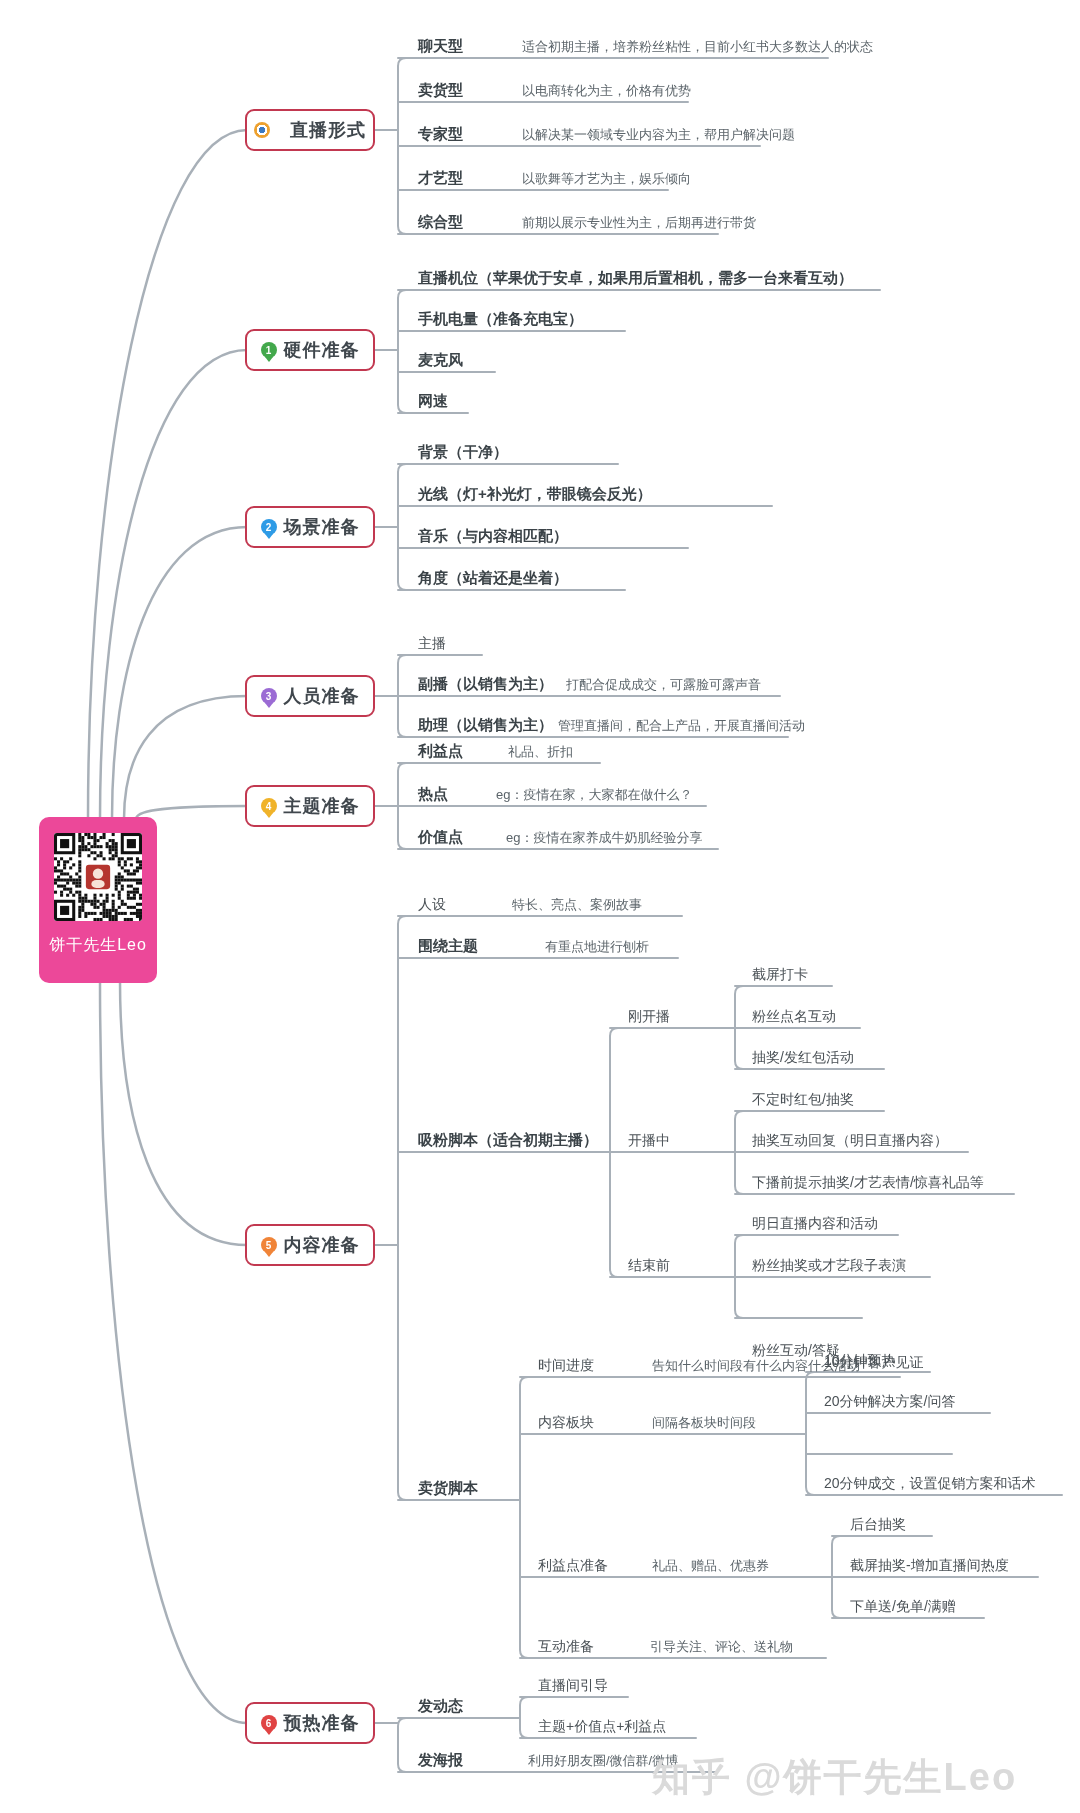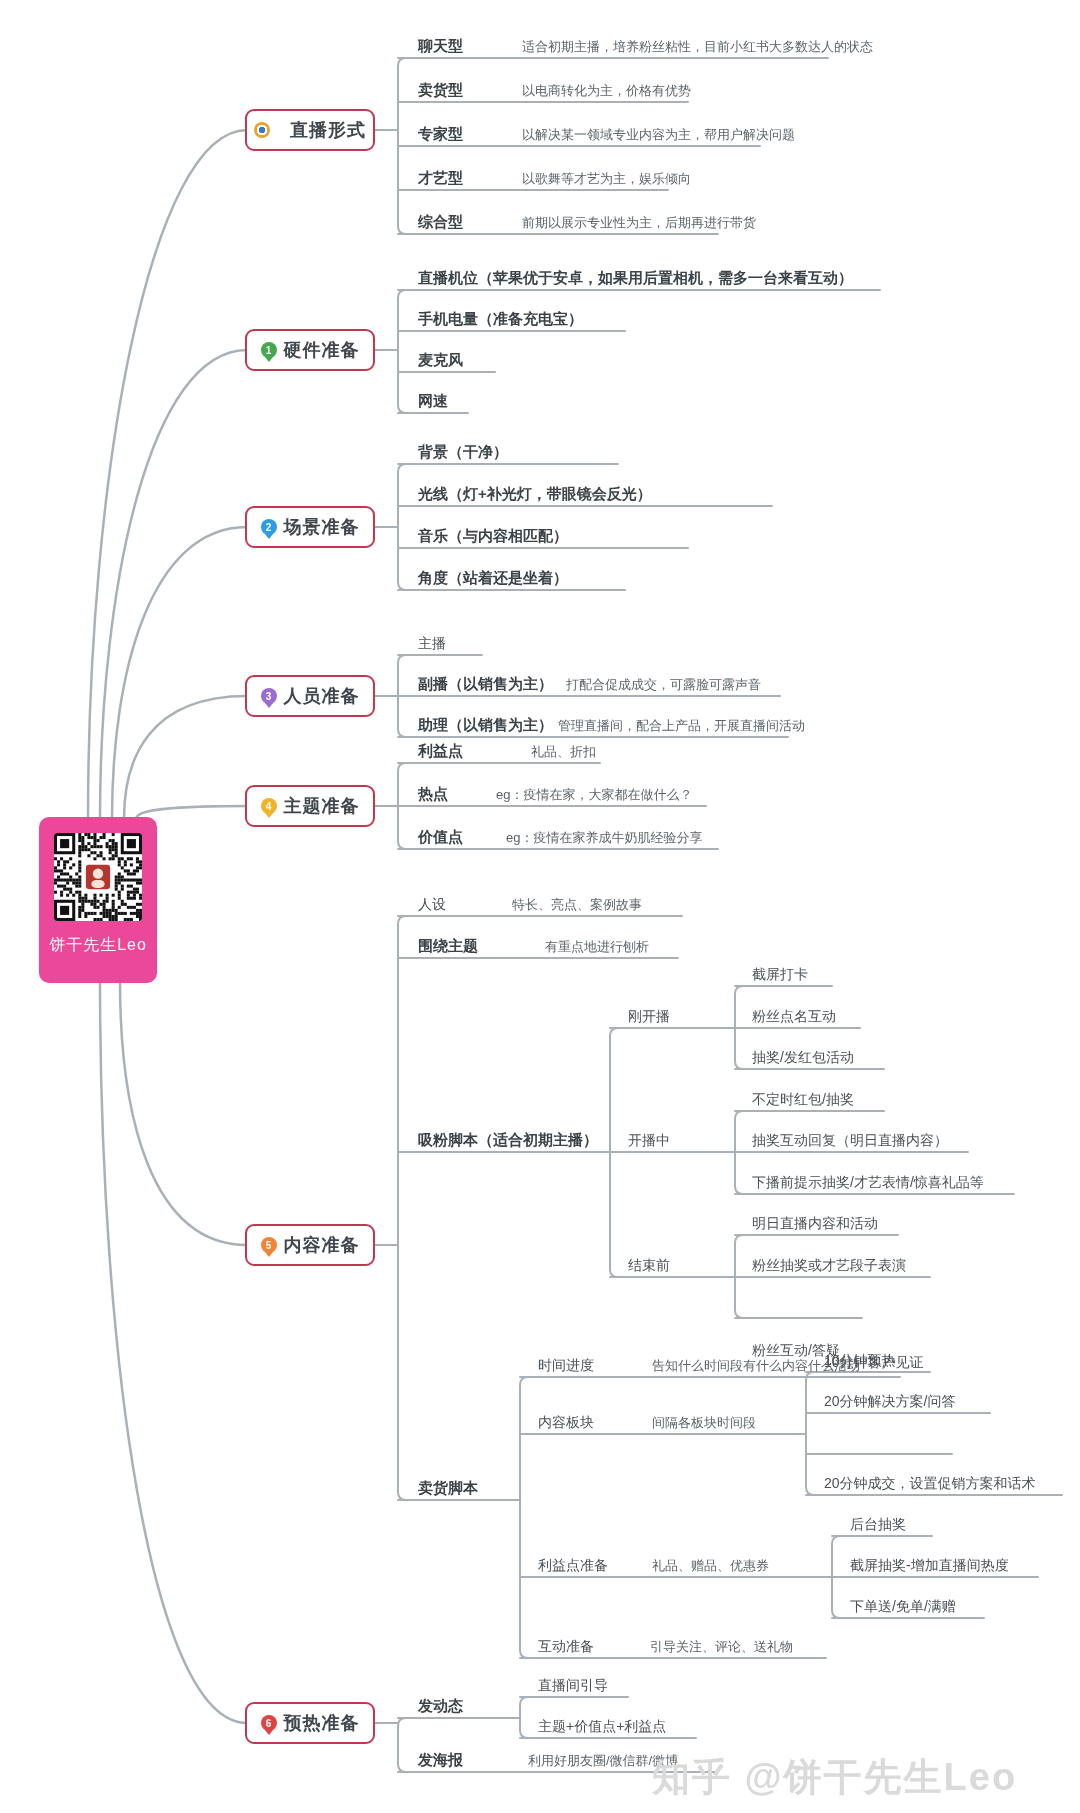--- a/index.html
+++ b/index.html
@@ -430,21 +430,21 @@
         <span class="pin" style="background: rgb(155, 107, 212);">3<span class="tail" style="border-top-color: rgb(155, 107, 212);"></span></span>
         <span>人员准备</span>
       </div>
       <div class="node" style="left: 418px; top: 633px;"><span class="lab">主播</span></div>
       <div class="node b" style="left: 418px; top: 674px;"><span class="lab">副播（以销售为主）</span><span class="desc" style="left: 148px;">打配合促成成交，可露脸可露声音</span></div>
       <div class="node b" style="left: 418px; top: 715px;"><span class="lab">助理（以销售为主）</span><span class="desc" style="left: 140px;">管理直播间，配合上产品，开展直播间活动</span></div>
       <div class="mbox" style="left: 245px; top: 785px;">
         <span class="pin" style="background: rgb(240, 179, 42);">4<span class="tail" style="border-top-color: rgb(240, 179, 42);"></span></span>
         <span>主题准备</span>
       </div>
-      <div class="node b" style="left: 418px; top: 741px;"><span class="lab">利益点</span><span class="desc" style="left: 90px; margin-left: 23px;">礼品、折扣</span></div>
+      <div class="node b" style="left: 418px; top: 741px;"><span class="lab">利益点</span><span class="desc" style="left: 90px;">礼品、折扣</span></div>
       <div class="node b" style="left: 418px; top: 784px;"><span class="lab">热点</span><span class="desc" style="left: 78px;">eg：疫情在家，大家都在做什么？</span></div>
       <div class="node b" style="left: 418px; top: 827px;"><span class="lab">价值点</span><span class="desc" style="left: 88px;">eg：疫情在家养成牛奶肌经验分享</span></div>
       <div class="mbox" style="left: 245px; top: 1224px;">
         <span class="pin" style="background: rgb(240, 132, 56);">5<span class="tail" style="border-top-color: rgb(240, 132, 56);"></span></span>
         <span>内容准备</span>
       </div>
       <div class="node" style="left: 418px; top: 894px;"><span class="lab">人设</span><span class="desc" style="left: 94px;">特长、亮点、案例故事</span></div>
       <div class="node b" style="left: 418px; top: 936px;"><span class="lab">围绕主题</span><span class="desc" style="left: 127px;">有重点地进行刨析</span></div>
       <div class="node b" style="left: 418px; top: 1130px;"><span class="lab">吸粉脚本（适合初期主播）</span></div>
       <div class="node" style="left: 628px; top: 1006px;"><span class="lab">刚开播</span></div>

